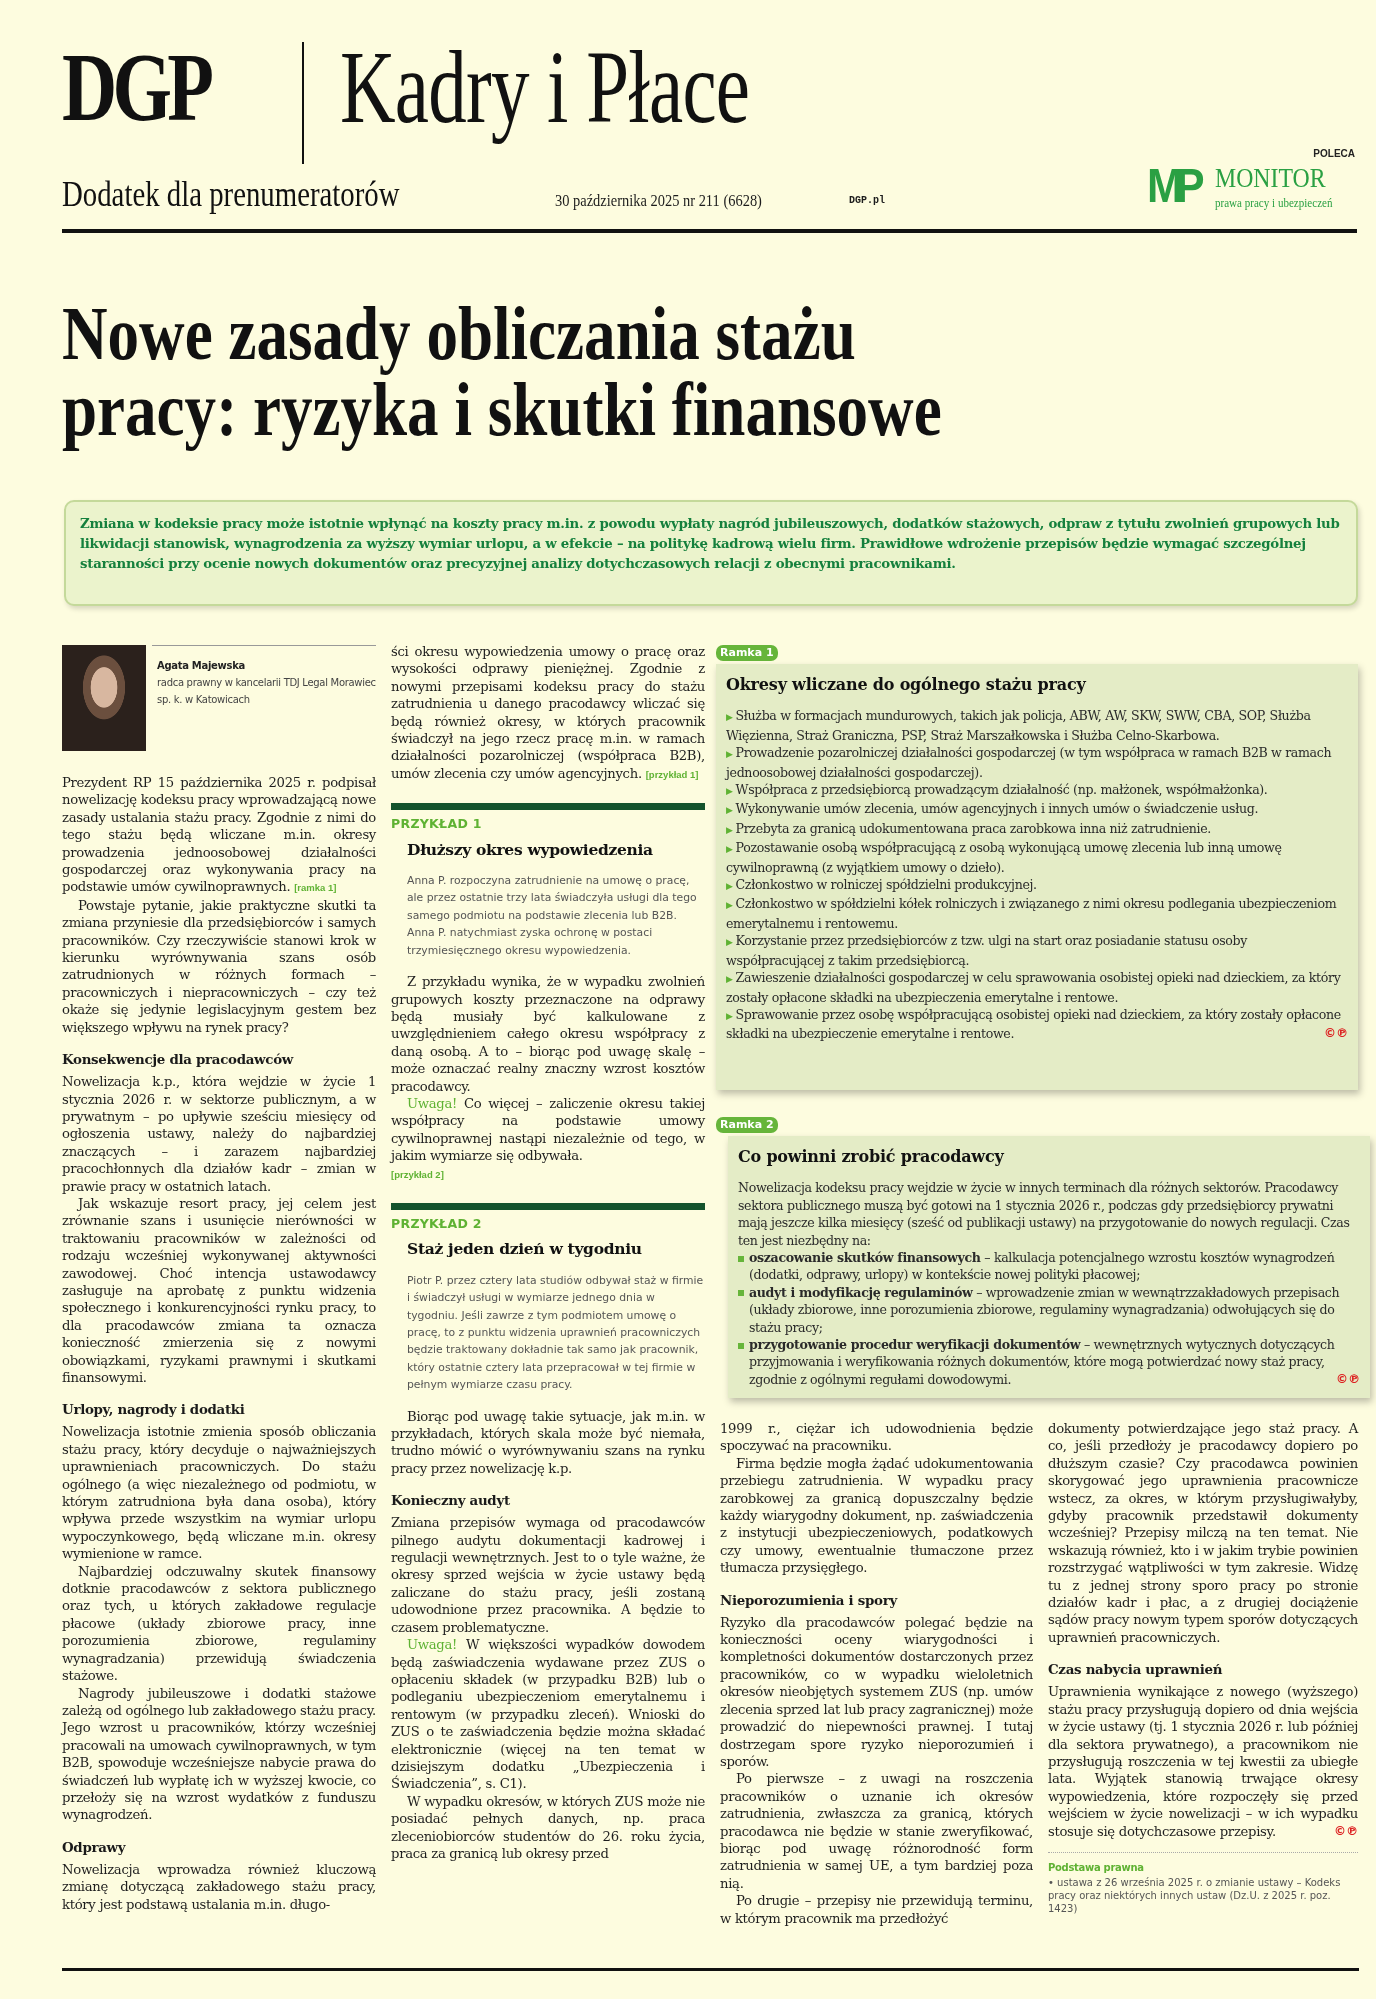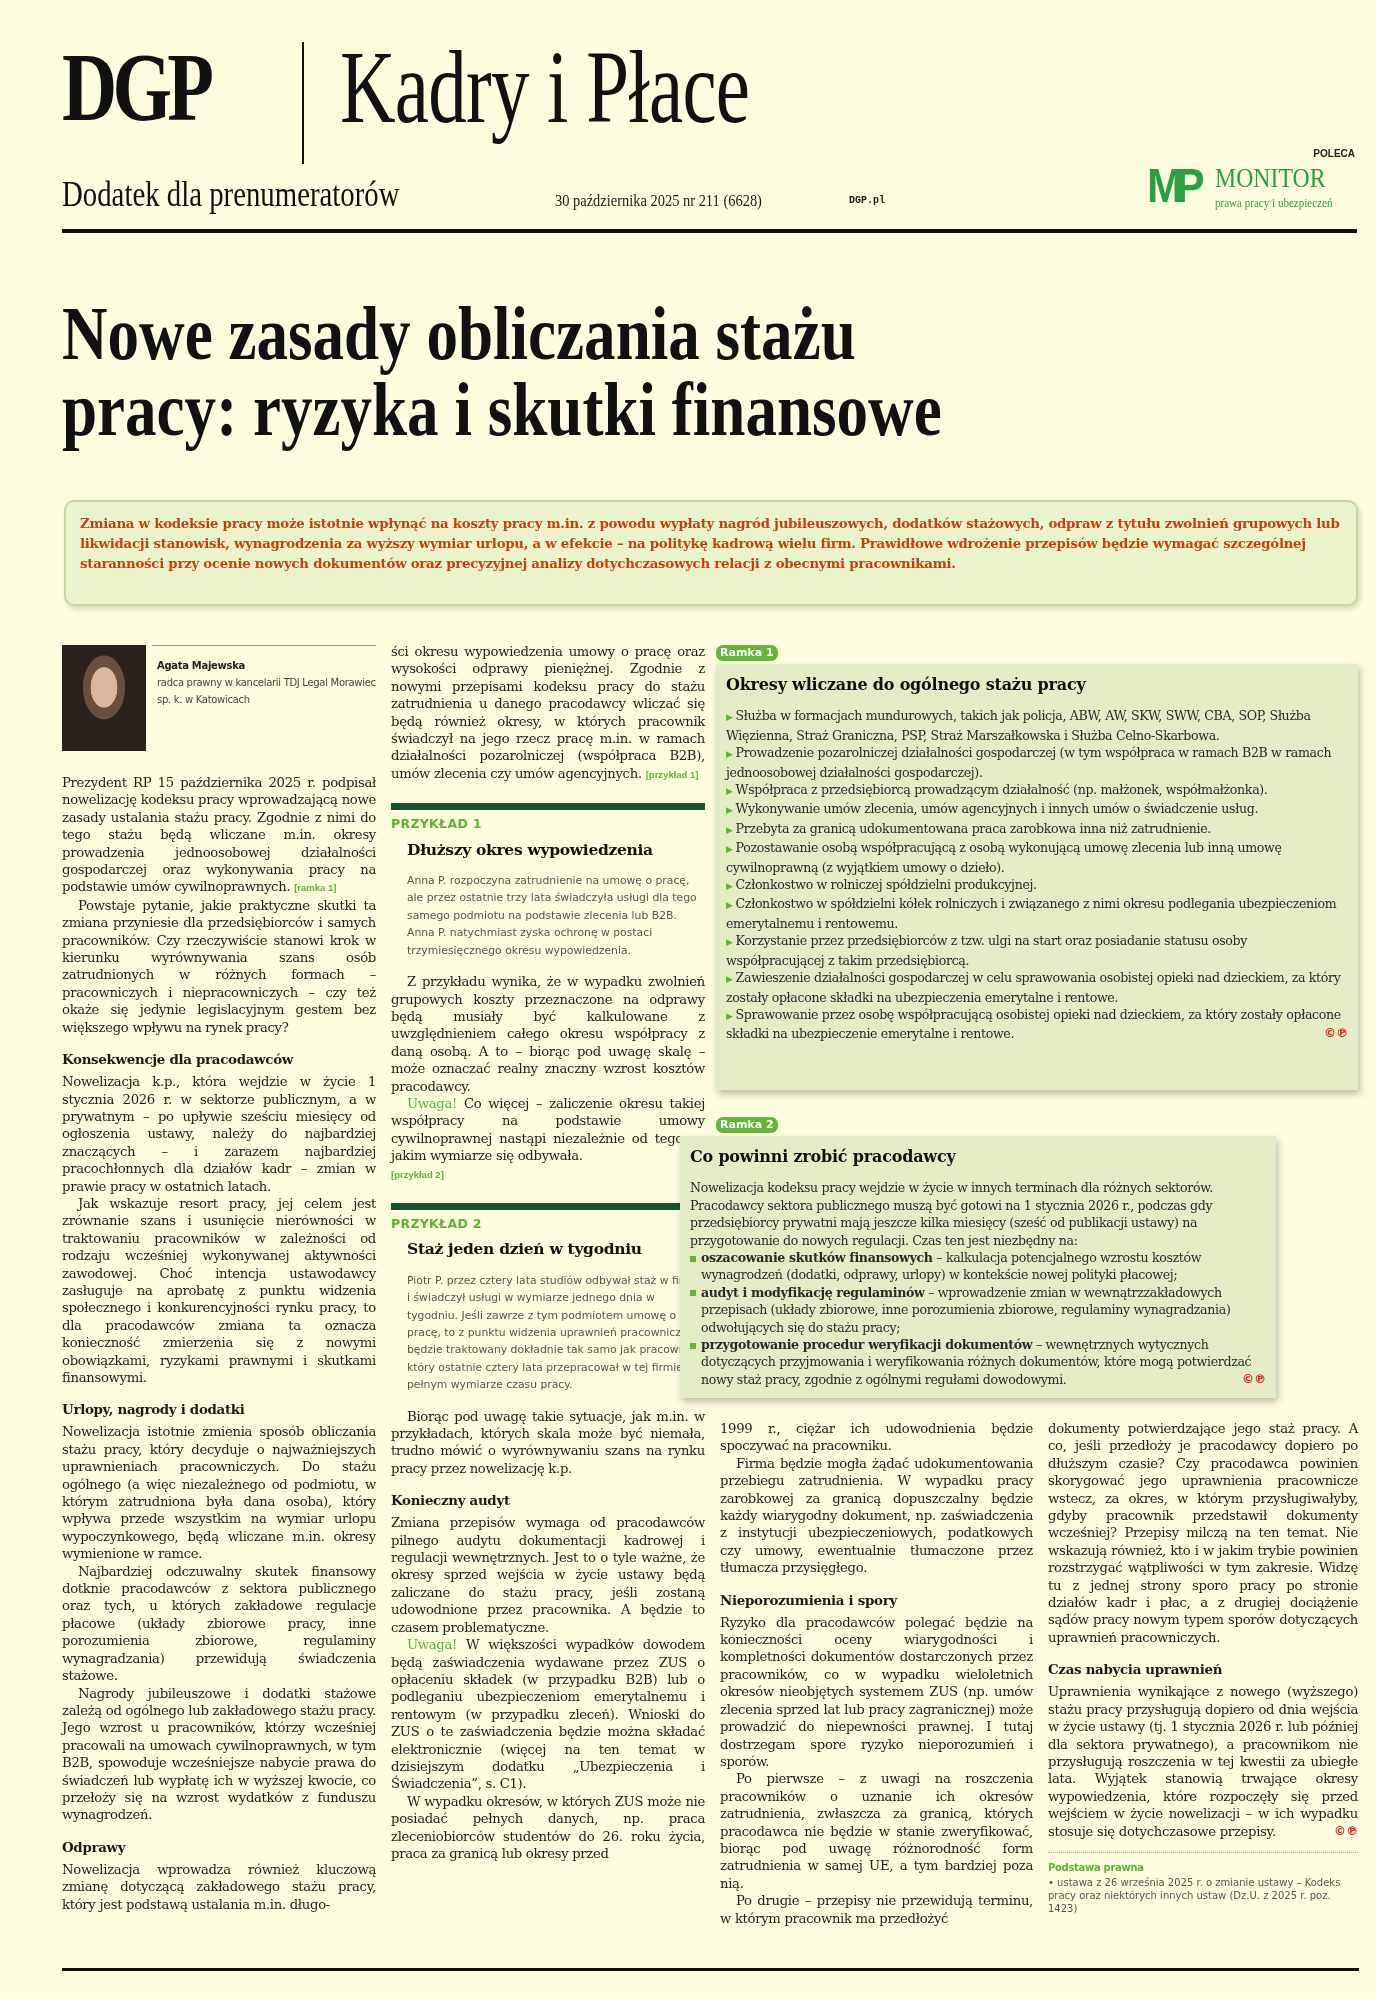--- a/index.html
+++ b/index.html
@@ -18,21 +18,21 @@
   .monitor-poleca { position: absolute; right: 2px; top: 0; font-family: "Liberation Sans", sans-serif; font-weight: bold; font-size: 10px; color: #222; }
   .monitor-mp { position: absolute; left: 0; top: 14px; font-family: "Liberation Sans", sans-serif; font-weight: bold; font-size: 48px; color: #2aa043; letter-spacing: -8px; line-height: 1; transform: scaleX(0.9); transform-origin: left top; }
   .monitor-name { position: absolute; left: 68px; top: 16px; font-family: "Liberation Serif", serif; font-size: 28px; color: #2aa043; line-height: 1; transform: scaleX(0.85); transform-origin: left top; }
   .monitor-tag { position: absolute; left: 68px; top: 48px; font-family: "Liberation Serif", serif; font-size: 13px; color: #2aa043; line-height: 1; transform: scaleX(0.85); transform-origin: left top; }
   .mast-rule { position: absolute; left: 62px; top: 229px; width: 1295px; height: 4px; background: #111; }
 
   
   .headline { position: absolute; left: 62px; top: 295px; width: 1280px; font-family: "Liberation Serif", serif; font-size: 76px; line-height: 76px; color: #111; transform: scaleX(0.83); transform-origin: left top; width: 1500px; }
 
   
-  .lead { position: absolute; left: 64px; top: 500px; width: 1294px; height: 106px; background: #ebf3cc; border: 2px solid #c4d99a; border-radius: 10px; box-shadow: 2px 3px 5px rgba(0,0,0,0.15); padding: 12px 16px 0 14px; font-family: "DejaVu Serif", serif; font-weight: bold; font-size: 13.3px; line-height: 20px; color: #c2410c; letter-spacing: -0.25px; }
+  .lead { position: absolute; left: 64px; top: 500px; width: 1294px; height: 106px; background: #ebf3cc; border: 2px solid #c4d99a; border-radius: 10px; box-shadow: 2px 3px 5px rgba(0,0,0,0.15); padding: 12px 16px 0 14px; font-family: "DejaVu Serif", serif; font-weight: bold; font-size: 13.3px; line-height: 20px; color: #15803d; letter-spacing: -0.25px; }
 
   
   .col { position: absolute; font-family: "DejaVu Serif", serif; font-size: 13.2px; line-height: 17.4px; color: #1e1e1e; text-align: justify; letter-spacing: -0.3px; }
   .col p { text-indent: 0; }
   .col p.ind { text-indent: 16px; }
   .col h3 { font-family: "DejaVu Serif", serif; font-weight: bold; font-size: 13.4px; line-height: 18px; margin-top: 14px; margin-bottom: 5px; color: #1a1a1a; }
   .ref { color: #5fb233; font-family: "Liberation Sans", sans-serif; font-size: 9.5px; font-weight: bold; letter-spacing: 0; }
   .uwaga { color: #5fb233; }
 
   .col1 { left: 62px; top: 642px; width: 314px; }
@@ -53,21 +53,21 @@
 
   
   .ramka-tag { position: absolute; font-family: "DejaVu Sans", sans-serif; font-weight: bold; font-size: 11px; color: #fff; background: #66b53a; padding: 1px 4px; line-height: 14px; border-radius: 7px; }
   .ramka { position: absolute; background: #e4ecc6; box-shadow: 2px 4px 7px rgba(0,0,0,0.25); padding: 12px 10px 10px 10px; font-family: "DejaVu Serif", serif; font-size: 12.6px; line-height: 17.4px; color: #2a2a2a; letter-spacing: -0.35px; }
   .ramka h2 { font-family: "DejaVu Serif", serif; font-weight: bold; font-size: 16px; color: #111; margin-bottom: 14px; letter-spacing: -0.2px; }
   .ramka .tri { color: #5fb233; font-size: 9px; margin-right: 3px; }
   .ramka .sq { display: inline-block; width: 6px; height: 6px; background: #66b53a; margin-right: 5px; vertical-align: middle; }
   .ramka .li-sq { padding-left: 11px; text-indent: -11px; }
   .cp { color: #d22; font-family: "DejaVu Sans", sans-serif; font-weight: bold; font-size: 12px; float: right; letter-spacing: 0; }
   .ramka1 { left: 716px; top: 664px; width: 642px; height: 426px; }
-  .ramka2 { left: 680px; top: 1136px; width: 596px; height: 262px; }
+  .ramka2 { left: 728px; top: 1136px; width: 642px; height: 262px; }
 
   .legal { margin-top: 12px; border-top: 1px dotted #aaa; padding-top: 6px; }
   .legal-title { font-family: "DejaVu Sans", sans-serif; font-weight: bold; font-size: 10px; color: #5fb233; }
   .legal-body { font-family: "DejaVu Sans", sans-serif; font-size: 10px; line-height: 13px; color: #555; text-align: left; letter-spacing: 0; }
 
   .foot-rule { position: absolute; left: 62px; top: 1968px; width: 1297px; height: 3px; background: #111; }
 </style>
 </head>
 <body>
 

